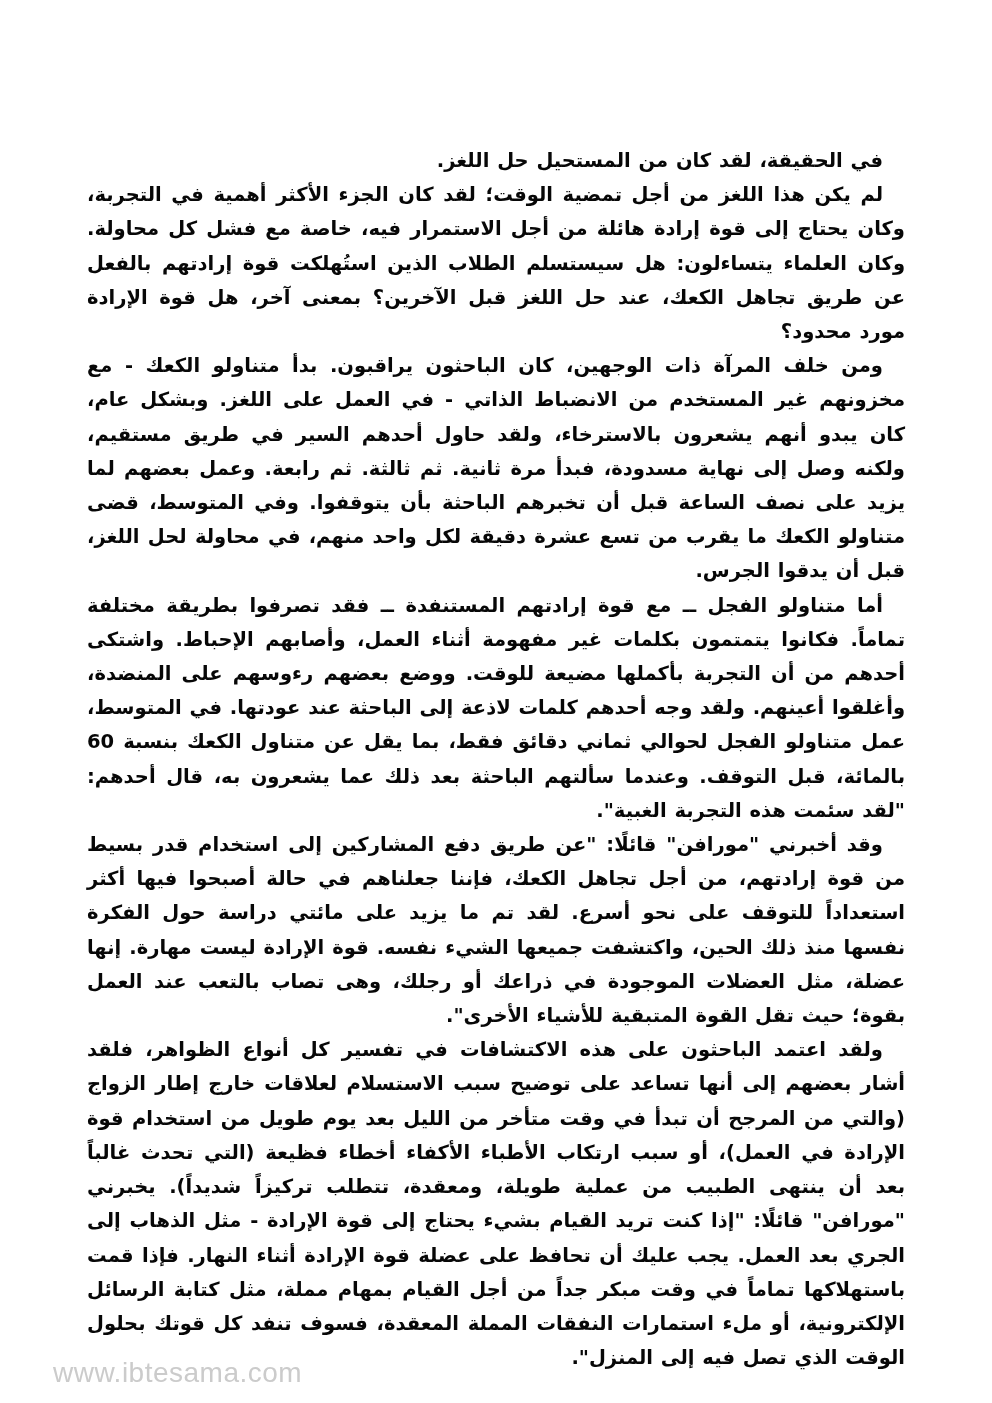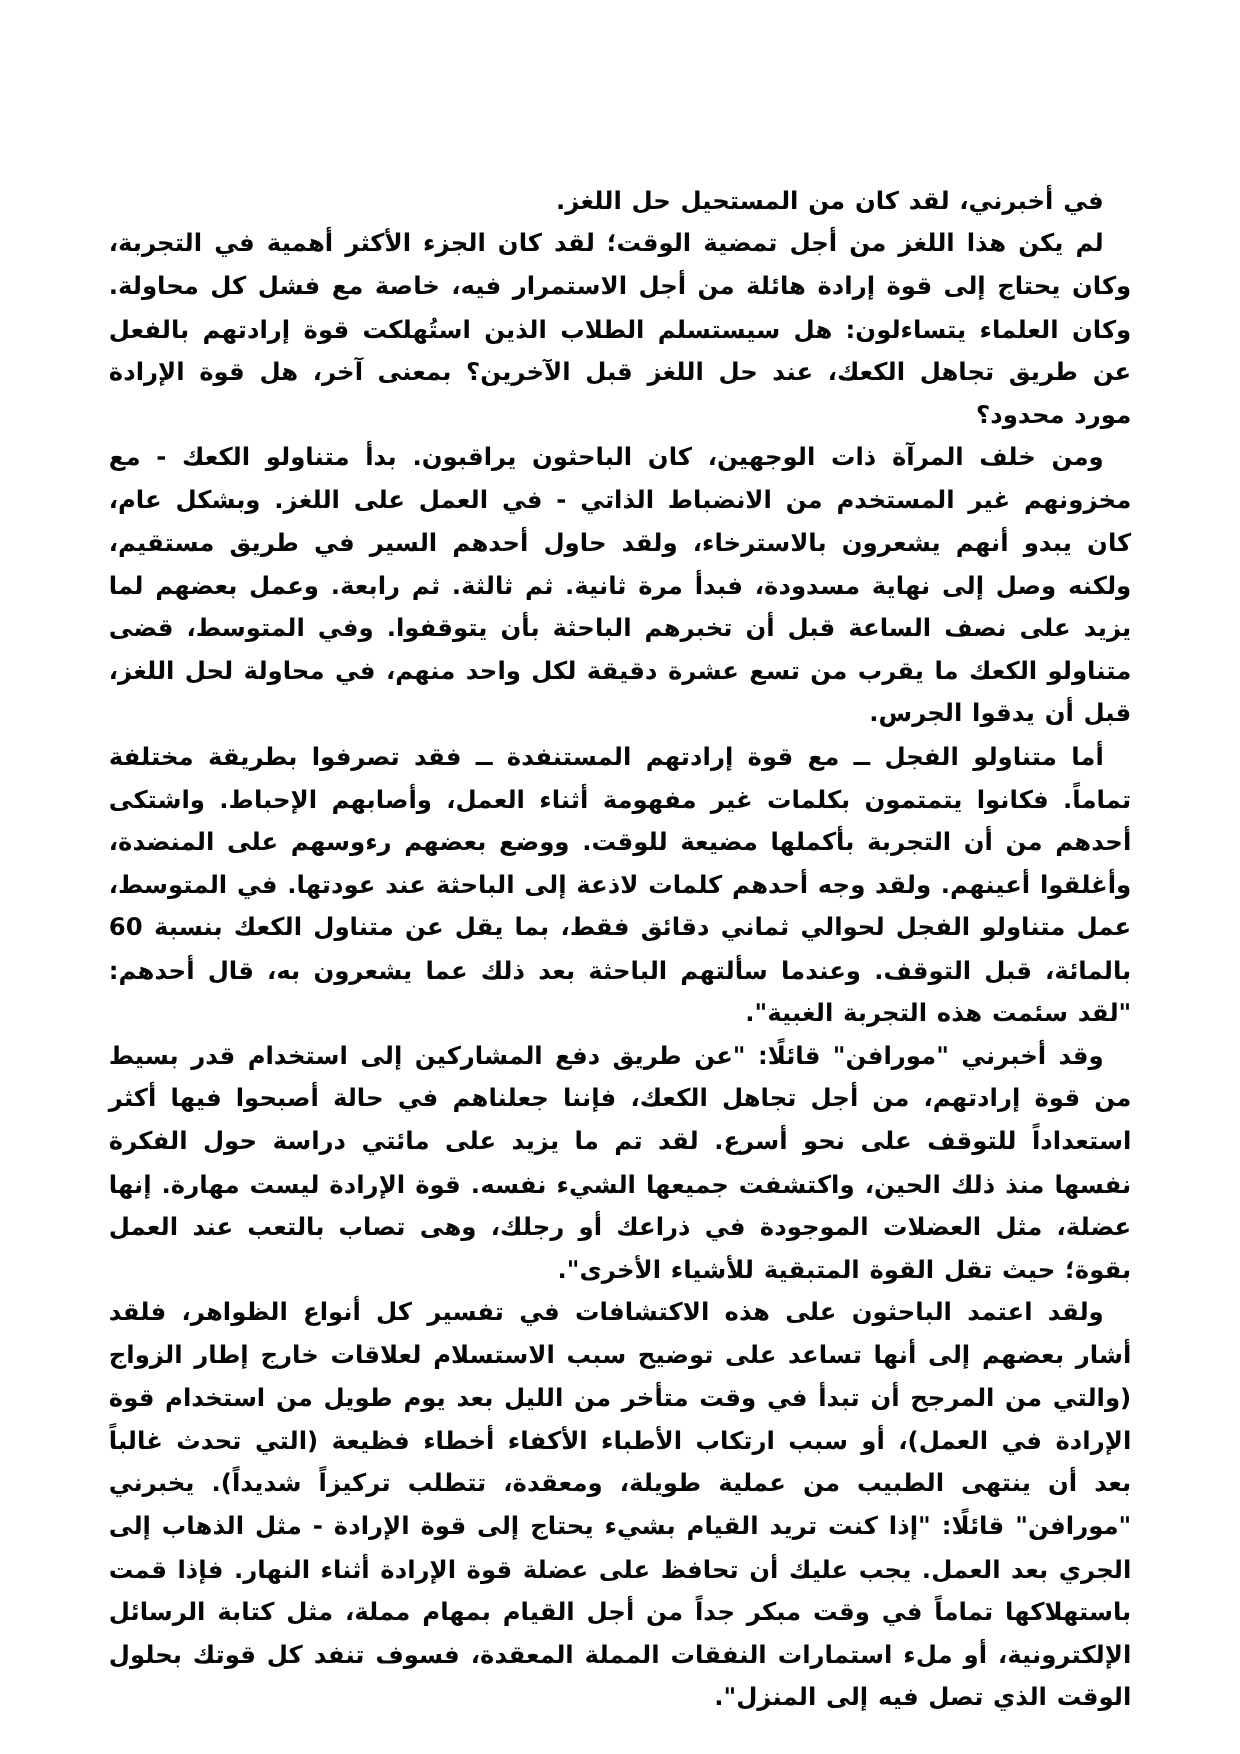--- a/index.html
+++ b/index.html
@@ -51,23 +51,24 @@
     color: #cbcbcb;
     direction: ltr;
   }
 </style>
 </head>
 <body>
 
 <div class="page">
 
   <div class="text-block">
-    <p>في أخبرني، لقد كان من المستحيل حل اللغز.</p>
+    <p>في الحقيقة، لقد كان من المستحيل حل اللغز.</p>
     <p>لم يكن هذا اللغز من أجل تمضية الوقت؛ لقد كان الجزء الأكثر أهمية في التجربة، وكان يحتاج إلى قوة إرادة هائلة من أجل الاستمرار فيه، خاصة مع فشل كل محاولة. وكان العلماء يتساءلون: هل سيستسلم الطلاب الذين استُهلكت قوة إرادتهم بالفعل عن طريق تجاهل الكعك، عند حل اللغز قبل الآخرين؟ بمعنى آخر، هل قوة الإرادة مورد محدود؟</p>
     <p>ومن خلف المرآة ذات الوجهين، كان الباحثون يراقبون. بدأ متناولو الكعك - مع مخزونهم غير المستخدم من الانضباط الذاتي - في العمل على اللغز. وبشكل عام، كان يبدو أنهم يشعرون بالاسترخاء، ولقد حاول أحدهم السير في طريق مستقيم، ولكنه وصل إلى نهاية مسدودة، فبدأ مرة ثانية. ثم ثالثة. ثم رابعة. وعمل بعضهم لما يزيد على نصف الساعة قبل أن تخبرهم الباحثة بأن يتوقفوا. وفي المتوسط، قضى متناولو الكعك ما يقرب من تسع عشرة دقيقة لكل واحد منهم، في محاولة لحل اللغز، قبل أن يدقوا الجرس.</p>
     <p>أما متناولو الفجل ــ مع قوة إرادتهم المستنفدة ــ فقد تصرفوا بطريقة مختلفة تماماً. فكانوا يتمتمون بكلمات غير مفهومة أثناء العمل، وأصابهم الإحباط. واشتكى أحدهم من أن التجربة بأكملها مضيعة للوقت. ووضع بعضهم رءوسهم على المنضدة، وأغلقوا أعينهم. ولقد وجه أحدهم كلمات لاذعة إلى الباحثة عند عودتها. في المتوسط، عمل متناولو الفجل لحوالي ثماني دقائق فقط، بما يقل عن متناول الكعك بنسبة 60 بالمائة، قبل التوقف. وعندما سألتهم الباحثة بعد ذلك عما يشعرون به، قال أحدهم: "لقد سئمت هذه التجربة الغبية".</p>
     <p>وقد أخبرني "مورافن" قائلًا: "عن طريق دفع المشاركين إلى استخدام قدر بسيط من قوة إرادتهم، من أجل تجاهل الكعك، فإننا جعلناهم في حالة أصبحوا فيها أكثر استعداداً للتوقف على نحو أسرع. لقد تم ما يزيد على مائتي دراسة حول الفكرة نفسها منذ ذلك الحين، واكتشفت جميعها الشيء نفسه. قوة الإرادة ليست مهارة. إنها عضلة، مثل العضلات الموجودة في ذراعك أو رجلك، وهى تصاب بالتعب عند العمل بقوة؛ حيث تقل القوة المتبقية للأشياء الأخرى".</p>
     <p>ولقد اعتمد الباحثون على هذه الاكتشافات في تفسير كل أنواع الظواهر، فلقد أشار بعضهم إلى أنها تساعد على توضيح سبب الاستسلام لعلاقات خارج إطار الزواج (والتي من المرجح أن تبدأ في وقت متأخر من الليل بعد يوم طويل من استخدام قوة الإرادة في العمل)، أو سبب ارتكاب الأطباء الأكفاء أخطاء فظيعة (التي تحدث غالباً بعد أن ينتهى الطبيب من عملية طويلة، ومعقدة، تتطلب تركيزاً شديداً). يخبرني "مورافن" قائلًا: "إذا كنت تريد القيام بشيء يحتاج إلى قوة الإرادة - مثل الذهاب إلى الجري بعد العمل. يجب عليك أن تحافظ على عضلة قوة الإرادة أثناء النهار. فإذا قمت باستهلاكها تماماً في وقت مبكر جداً من أجل القيام بمهام مملة، مثل كتابة الرسائل الإلكترونية، أو ملء استمارات النفقات المملة المعقدة، فسوف تنفد كل قوتك بحلول الوقت الذي تصل فيه إلى المنزل".</p>
 
   </div>
 
+  <div class="watermark">www.ibtesama.com</div>
 
 </div>
 
 </body></html>

